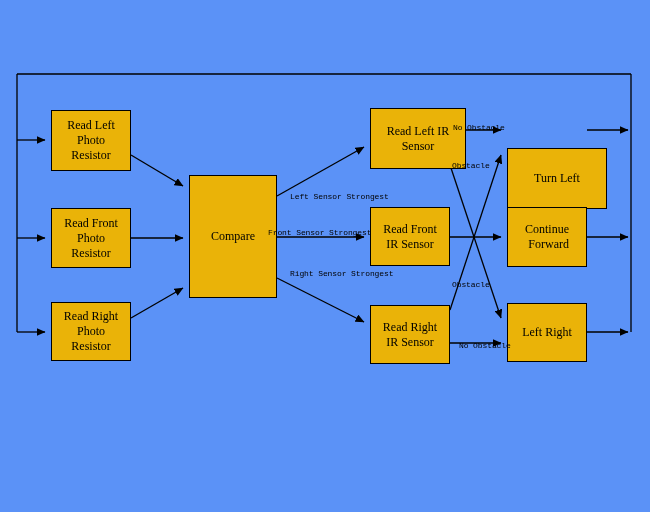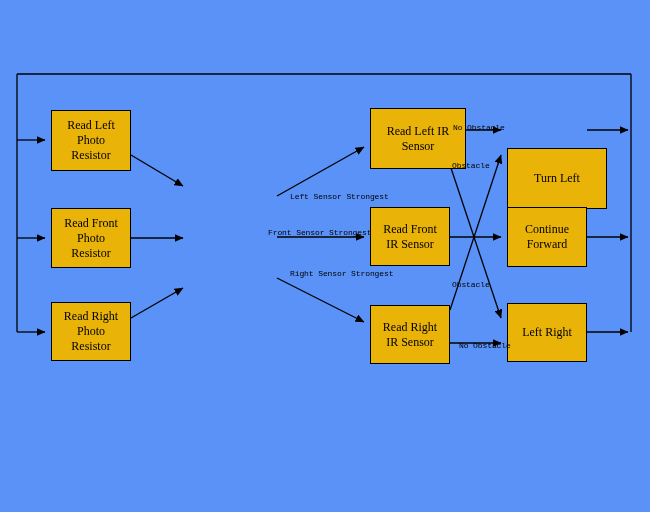--- a/index.html
+++ b/index.html
@@ -113,33 +113,34 @@
 Resistor</div>
 
   <div class="node" style="left:51px; top:208px; width:80px; height:60px;">Read Front
 Photo
 Resistor</div>
 
   <div class="node" style="left:51px; top:302px; width:80px; height:59px;">Read Right
 Photo
 Resistor</div>
 
+  <div class="node" style="left:189px; top:175px; width:88px; height:123px;">Compare</div>
 
   <div class="node" style="left:370px; top:108px; width:96px; height:61px;">Read Left IR
 Sensor</div>
 
   <div class="node" style="left:370px; top:207px; width:80px; height:59px;">Read Front
 IR Sensor</div>
 
   <div class="node" style="left:370px; top:305px; width:80px; height:59px;">Read Right
 IR Sensor</div>
 
   <div class="node" style="left:507px; top:112px; width:100px; height:61px;margin-top:36px;">Turn Left</div>
 
-  <div class="node" style="left:507px; top:207px; width:80px; height:60px;">Continue
+  <div class="node" style="left:507px; top:207px; width:80px; height:60px;text-align:right;">Continue
 Forward</div>
 
   <div class="node" style="left:507px; top:303px; width:80px; height:59px;">Left Right</div>
 
   <div class="edge-label" style="left:290px; top:192px;">Left Sensor Strongest</div>
 
   <div class="edge-label" style="left:268px; top:228px;">Front Sensor Strongest</div>
 
   <div class="edge-label" style="left:290px; top:269px;">Right Sensor Strongest</div>
 

